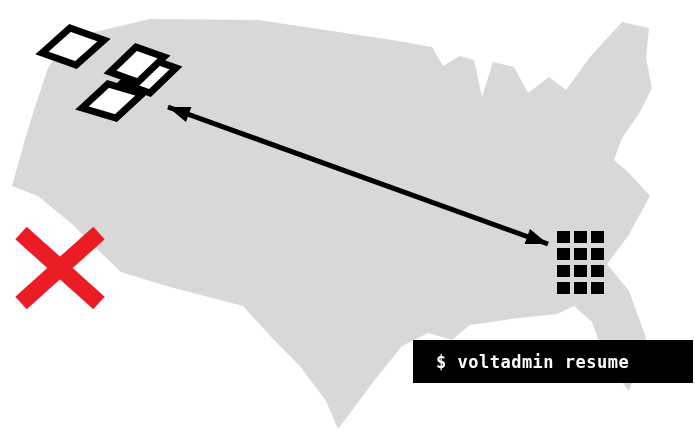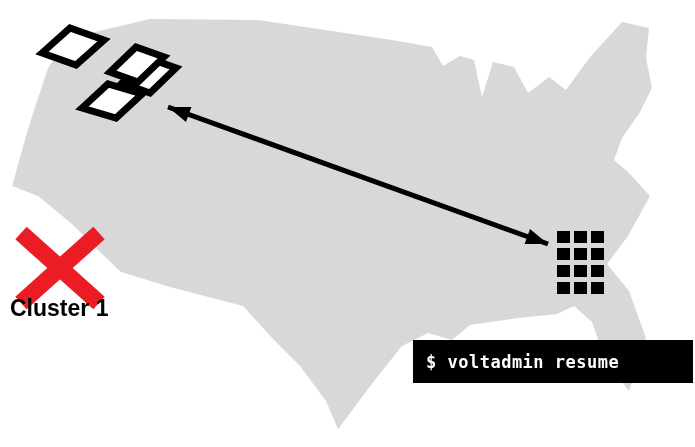--- a/index.html
+++ b/index.html
@@ -22,21 +22,21 @@
   #cluster1-label{left:10px;top:295px;}
   #cluster2-label{left:527px;top:299px;}
   #terminal{
     position:absolute;
     left:413px;top:340px;
     width:280px;height:43px;
     background:#000000;
     display:flex;
     align-items:center;
     box-sizing:border-box;
-    padding-left:13px;
+    padding-left:23px;
   }
   #terminal span{
     font-family:"DejaVu Sans Mono", monospace;
     font-weight:bold;
     font-size:17px;
     letter-spacing:0.5px;
     color:#ffffff;
     white-space:pre;
   }
 </style>
@@ -84,20 +84,19 @@
       <rect x="591" y="248" width="13" height="12"></rect>
       <rect x="557" y="265" width="13" height="12"></rect>
       <rect x="574" y="265" width="13" height="12"></rect>
       <rect x="591" y="265" width="13" height="12"></rect>
       <rect x="557" y="282" width="13" height="12"></rect>
       <rect x="574" y="282" width="13" height="12"></rect>
       <rect x="591" y="282" width="13" height="12"></rect>
     </g>
   </svg>
 
-  <div class="cluster-label" id="cluster1-label">Cluster 1</div>
 
 
   <div id="terminal">
     <span>$ voltadmin resume</span>
   </div>
 
 </div>
 
 </body></html>

